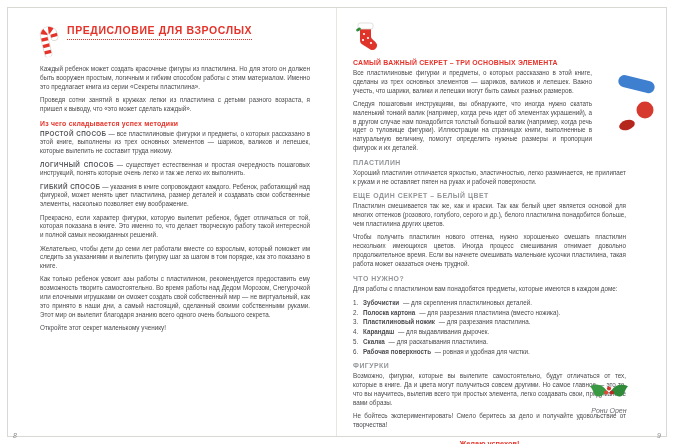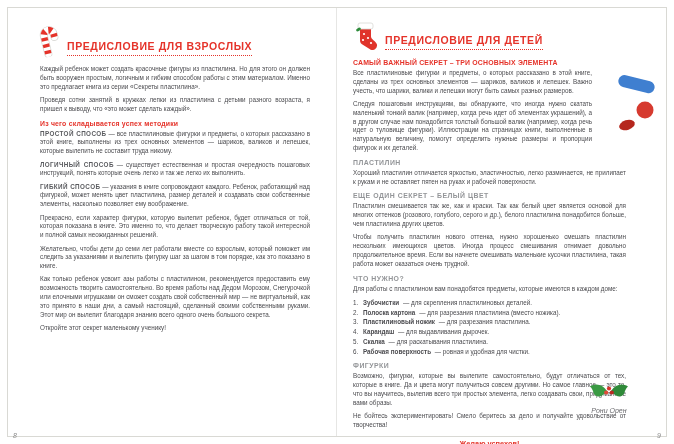--- a/index.html
+++ b/index.html
@@ -10,21 +10,21 @@
   }
   *{box-sizing:border-box;margin:0;padding:0}
   html,body{width:674px;height:444px}
   body{background:#ffffff;font-family:"Liberation Sans","DejaVu Sans",sans-serif;}
   .spread{position:relative;width:674px;height:444px;background:#fff;overflow:hidden}
   .frame{position:absolute;left:7px;top:7px;right:7px;bottom:7px;border:1px solid var(--frame);pointer-events:none}
   .fold{position:absolute;left:336px;top:8px;bottom:8px;width:1px;background:linear-gradient(to right,#ececec,#e0e0dc)}
   .page{position:absolute;top:8px;bottom:8px;width:329px}
   .page.left{left:8px;padding:16px 27px 0 32px}
   .page.right{left:337px;padding:13px 40px 0 16px}
-  .title-row{display:flex;align-items:flex-end;gap:7px;margin-bottom:9px}
+  .title-row{display:flex;align-items:flex-start;gap:7px;margin-bottom:9px}
   .page-title{font-size:10.5px;font-weight:700;color:var(--red);letter-spacing:.6px;border-bottom:1.5px dotted var(--red);padding-bottom:3px;white-space:nowrap}
   .para{font-size:6.3px;line-height:1.4;color:var(--text);margin:0 0 4.5px;text-align:justify}
   .para.narrow{padding-right:34px}
   .subhead-red{font-size:6.9px;font-weight:700;color:var(--red);margin:6px 0 3px;letter-spacing:.2px}
   .subhead-gray{font-size:6.9px;font-weight:700;color:var(--gray);margin:6px 0 3px;letter-spacing:.5px}
   .lead{font-weight:700;color:#5a5b5f;letter-spacing:.4px}
   .tool{display:flex;font-size:6.3px;line-height:1.55;color:var(--text)}
   .tool .n{flex:0 0 10px}
   .tool .name{font-weight:700;margin-right:2px}
   .closing{color:var(--red);font-weight:700;font-size:7.4px;text-align:center;margin-top:9px}
@@ -77,21 +77,20 @@
         <svg width="25" height="29" viewBox="0 0 25 29">
           <path d="M7 7 h11 v8.5 c0 2.8 4.6 4.6 5.8 7.5 a4.6 4.6 0 0 1 -7.2 5 l-7.6 -4.8 c-2 -1.3 -2 -2.9 -2 -5.7 z" fill="#e0342b"></path>
           <circle cx="11" cy="13" r="1.1" fill="#ffffff"></circle>
           <circle cx="15" cy="17" r="1.1" fill="#ffffff"></circle>
           <circle cx="10" cy="19" r="1.1" fill="#ffffff"></circle>
           <circle cx="18" cy="22" r="1.1" fill="#ffffff"></circle>
           <rect x="5" y="2" width="15" height="6" rx="2" fill="#ffffff" stroke="#d8d8d4" stroke-width="0.8"></rect>
           <ellipse cx="5.5" cy="8.5" rx="2.6" ry="1.5" fill="#2e8b3a" transform="rotate(-30 5.5 8.5)"></ellipse>
         </svg>
       </span>
-      <h1 class="page-title">ПРЕДИСЛОВИЕ ДЛЯ ДЕТЕЙ</h1>
     </div>
 
     <h2 class="subhead-red">САМЫЙ ВАЖНЫЙ СЕКРЕТ – ТРИ ОСНОВНЫХ ЭЛЕМЕНТА</h2>
     <p class="para narrow">Все пластилиновые фигурки и предметы, о которых рассказано в этой книге, сделаны из трех основных элементов — шариков, валиков и лепешек. Важно учесть, что шарики, валики и лепешки могут быть самых разных размеров.</p>
     <p class="para narrow">Следуя пошаговым инструкциям, вы обнаружите, что иногда нужно скатать маленький тонкий валик (например, когда речь идет об элементах украшений), а в другом случае нам понадобится толстый большой валик (например, когда речь идет о туловище фигурки). Иллюстрации на страницах книги, выполненные в натуральную величину, помогут определить нужные размеры и пропорции фигурок и их деталей.</p>
 
     <h2 class="subhead-gray">ПЛАСТИЛИН</h2>
     <p class="para">Хороший пластилин отличается яркостью, эластичностью, легко разминается, не прилипает к рукам и не оставляет пятен на руках и рабочей поверхности.</p>
 
     <h2 class="subhead-gray">ЕЩЕ ОДИН СЕКРЕТ – БЕЛЫЙ ЦВЕТ</h2>

